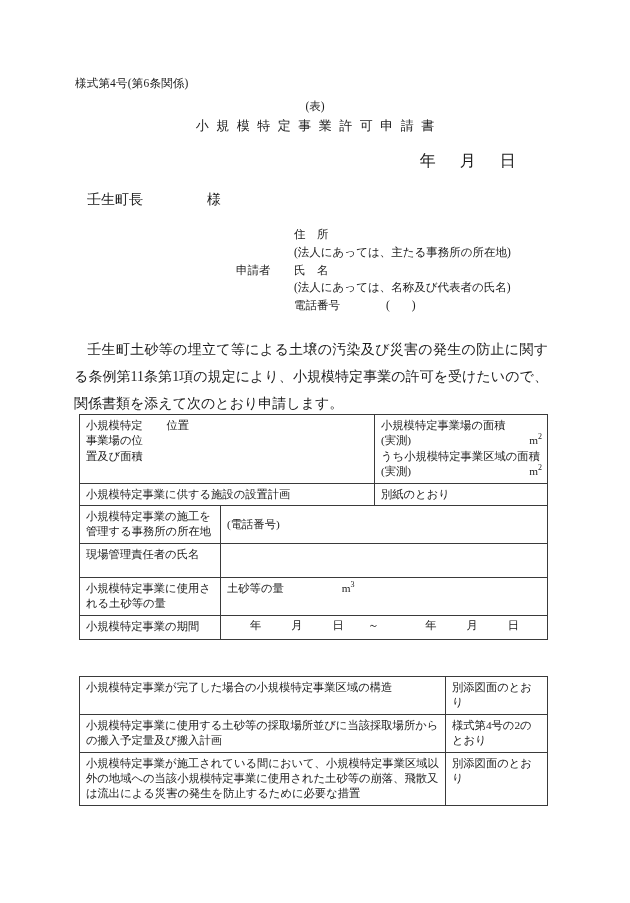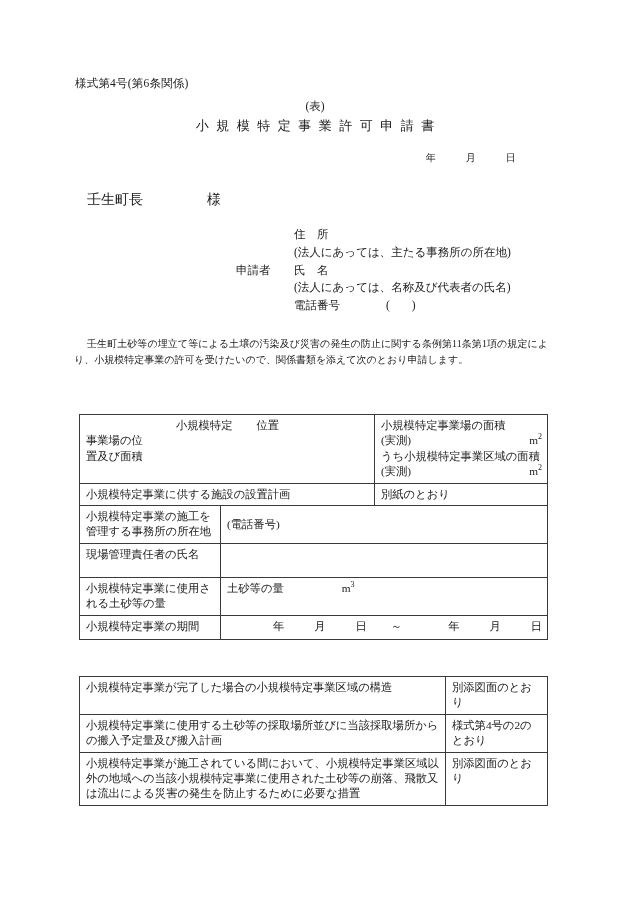--- a/index.html
+++ b/index.html
@@ -49,21 +49,21 @@
     letter-spacing: 7.5px;
     text-indent: 7.5px;
     white-space: nowrap;
   }
   .date-line {
     position: absolute;
     left: 0;
     top: 151px;
     width: 516px;
     text-align: right;
-    font-size: 10px;
+    font-size: 16px;
     letter-spacing: 0.2px;
   }
   .date-line .seg { display: inline-block; width: 40px; text-align: left; }
   .date-line .seg:last-child { width: auto; }
 
   .addressee {
     position: absolute;
     left: 87px;
     top: 191px;
     font-size: 14px;
@@ -96,22 +96,22 @@
     top: 0;
   }
   .tel-paren { display: inline-block; margin-left: 46px; letter-spacing: 22px; }
 
   
   .body-text {
     position: absolute;
     left: 74px;
     top: 336px;
     width: 474px;
-    font-size: 10px;
-    line-height: 16px;
+    font-size: 14px;
+    line-height: 27px;
     text-align: justify;
     text-justify: inter-character;
   }
   .body-text .indent { display: inline-block; width: 13px; }
 
   
   .tbl {
     position: absolute;
     border-collapse: collapse;
     table-layout: fixed;
@@ -122,30 +122,31 @@
     border: 1px solid #3a3a3a;
     vertical-align: top;
     padding: 3px 5px 3px 6px;
   }
   .tbl.t-upper { left: 79px; top: 414px; width: 468px; }
   .tbl.t-lower { left: 79px; top: 652px; width: 468px; margin-top: 24px; }
   .unit-right { float: right; }
   .sup { font-size: 8px; vertical-align: super; line-height: 0; }
   .mid { vertical-align: middle; }
 
-  .pos-label { white-space: nowrap; text-align: center; }
+  .pos-label { white-space: nowrap; }
   .pos-label .gap { display: inline-block; width: 24px; }
 
   .qty-line { white-space: nowrap; }
   .qty-line .gap { display: inline-block; width: 58px; }
 
   .period-line {
     white-space: nowrap;
-    text-align: right;
+    text-align: center;
     padding-left: 38px;
+    font-family: Liberation Mono, monospace;
   }
   .period-line .g1 { display: inline-block; width: 30px; }
   .period-line .g2 { display: inline-block; width: 24px; }
   .period-line .g3 { display: inline-block; width: 46px; }
 </style>
 </head>
 <body>
 
 <div class="page">
 

